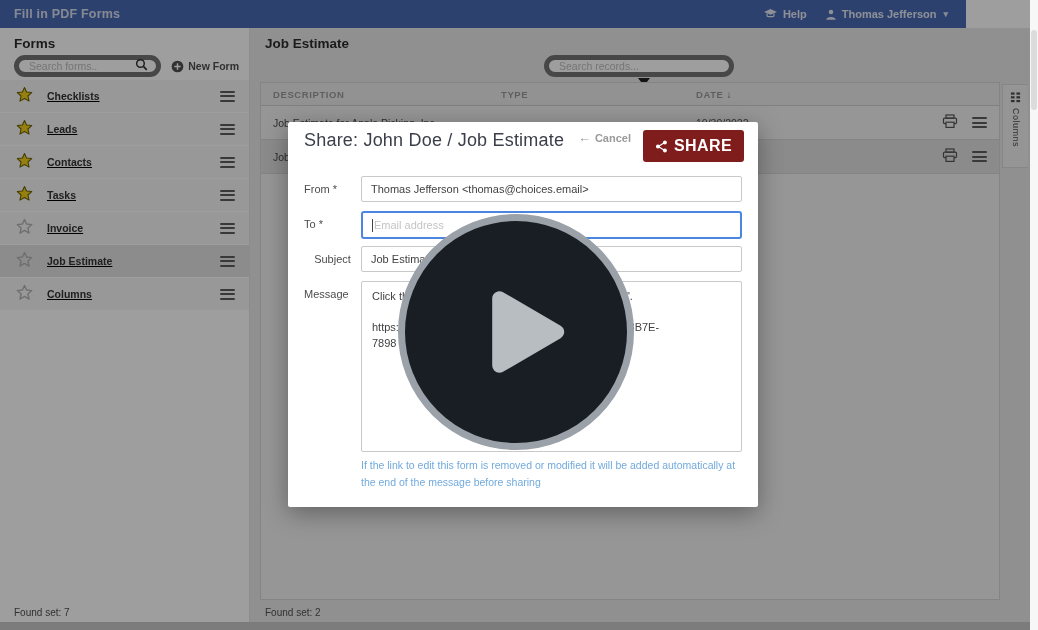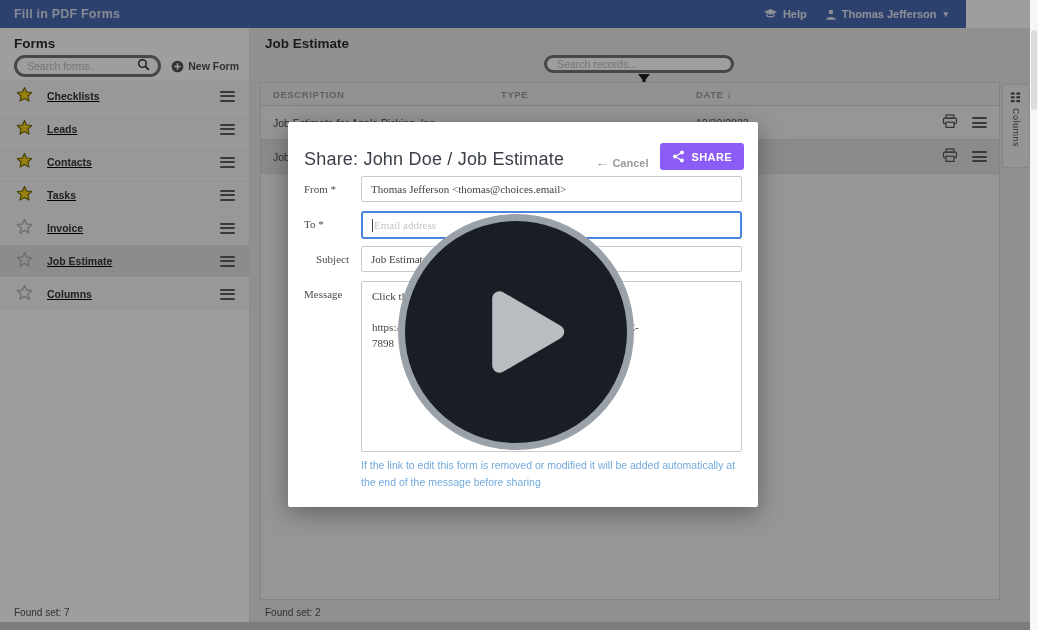--- a/index.html
+++ b/index.html
@@ -16,21 +16,21 @@
   .topbar .tb-item { display:flex; align-items:center; gap:5px; color:rgba(255,255,255,.85);
     font-size:11px; font-weight:600; margin-right:18px; cursor:default; }
   .topbar svg { display:block; }
   .caret { font-size:9px; color:rgba(255,255,255,.8); margin-left:2px; }
 
   
   .sidebar { position:absolute; left:0; top:28px; width:250px; bottom:0;
     background:#ffffff; border-right:1px solid #e2e2e2; }
   .side-title { position:absolute; left:14px; top:8px; font-size:13.5px; font-weight:700; color:#2d2d2d; }
   .side-controls { position:absolute; left:14px; top:27px; right:10px; height:22px; display:flex; align-items:center; }
-  .pill { height:22px; border:3px solid #737373; border-radius:11px; background:#fff;
+  .pill { height:22px; border:5px solid #737373; border-radius:11px; background:#fff;
     display:flex; align-items:center; padding:0 8px 0 10px; }
   .pill .ph { font-size:10.5px; color:#bdbdbd; flex:1; white-space:nowrap; overflow:hidden; }
   .side-controls .pill { width:154px; }
   .btn-plain { display:flex; align-items:center; gap:4px; font-size:10.5px; font-weight:600;
     color:#4f4f4f; margin-left:10px; white-space:nowrap; cursor:pointer; }
   .form-list { position:absolute; left:0; top:52px; right:0; }
   .form-item { height:32px; margin-bottom:1px; background:#f6f6f6; display:flex;
     align-items:center; padding:0 14px 0 16px; cursor:pointer;text-decoration:underline; }
   .form-item.selected { background:#e2e2e2; }
   .form-item .label { flex:1; margin-left:14px; font-size:10.5px; font-weight:600; color:#333; }
@@ -76,30 +76,30 @@
   .scroll-thumb { position:absolute; left:1px; top:30px; width:6px; height:80px; background:#dcdcdc; border-radius:3px; }
 
   
   .dim { position:absolute; left:0; top:0; width:1030px; height:630px;
     background:rgba(0,0,0,.38); z-index:10; }
 
   
   .modal { position:absolute; left:288px; top:122px; width:470px; height:385px; z-index:20;
     background:#ffffff; border-radius:2px; box-shadow:0 6px 24px rgba(0,0,0,.35); }
   .modal-header { position:absolute; left:16px; right:14px; top:8px; height:40px;
-    display:flex; align-items:flex-end; }
+    display:flex; align-items:flex-start; }
   .modal-title { flex:1; font-size:18px; font-weight:500; color:#3a3f49; letter-spacing:.2px; }
   .cancel-link { display:flex; align-items:center; gap:4px; font-size:11px; font-weight:600;
     color:#9a9a9a; margin-right:12px; cursor:pointer; }
   .cancel-link .arrow { font-size:13px; }
-  .share-btn { display:flex; align-items:center; gap:6px; background:#8b5cf6; color:#fff;
-    font-size:11px; font-weight:700; letter-spacing:.4px; border:none; border-radius:3px;
+  .share-btn { display:flex; align-items:center; gap:6px; background:#7f1d1d; color:#fff;
+    font-size:16px; font-weight:700; letter-spacing:.4px; border:none; border-radius:3px;
     padding:7px 12px; cursor:pointer; }
   .modal-body { position:absolute; left:16px; right:16px; top:54px; }
-  .frow { display:flex;font-family:Liberation Serif, serif; }
+  .frow { display:flex; }
   .frow .flabel { width:57px; flex:none; font-size:11px; color:#4c4c4c; padding-top:7px; }
   .fake-input { flex:1; border:1px solid #c9c9c9; border-radius:2px; background:#fff;
     font-size:11px; color:#3f3f3f; display:flex; align-items:center; padding:0 9px;
     white-space:nowrap; overflow:hidden; }
   .row-from { height:26px; margin-bottom:9px; }
   .row-to { height:28px; margin-bottom:7px; }
   .row-to .fake-input { border:2px solid #4a86dd; border-radius:3px; color:#c4c4c4; }
   .text-caret { width:1px; height:13px; background:#444; margin-right:1px; flex:none; }
   .row-subject { height:26px; margin-bottom:9px;text-align:center; }
   .row-message .msg-area { height:171px; align-items:flex-start; padding:7px 10px;

